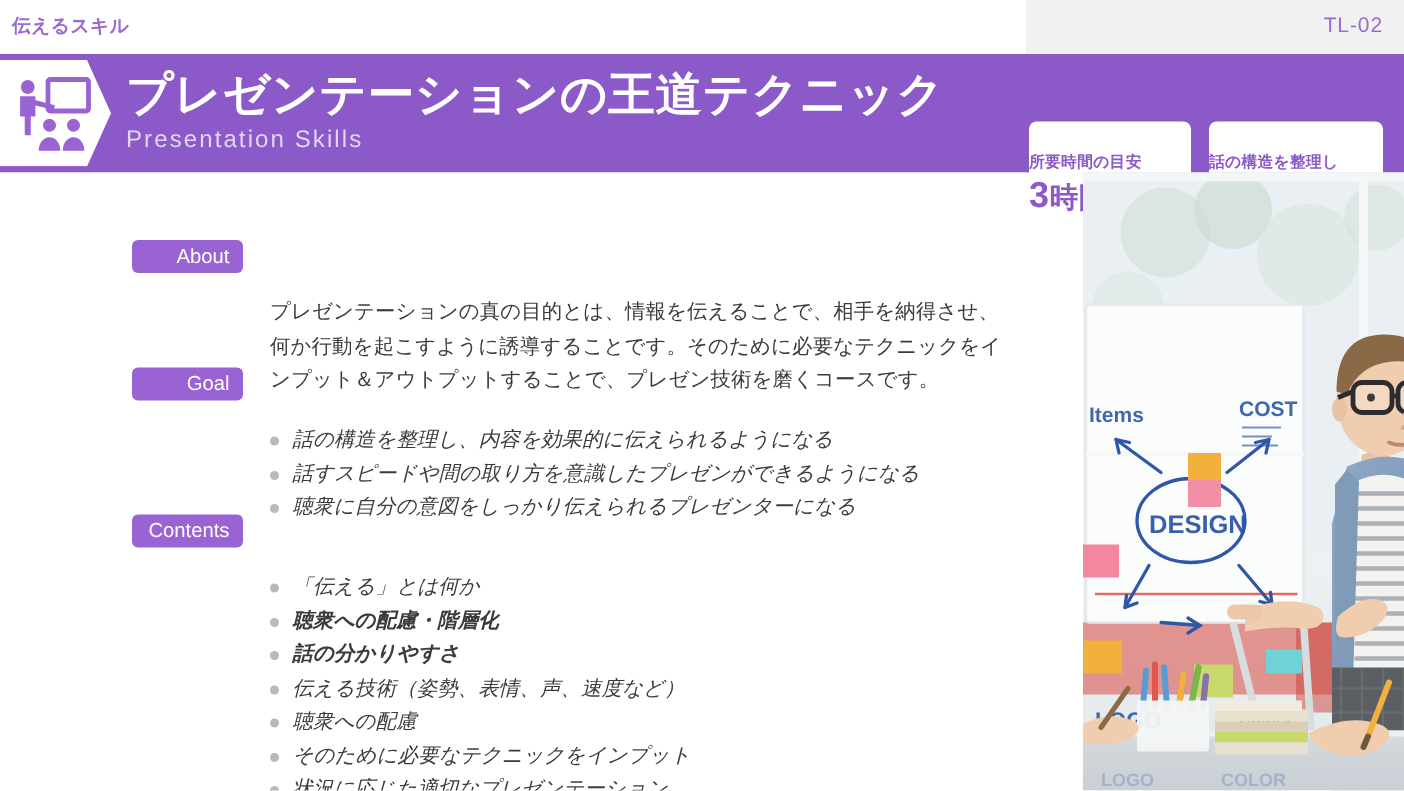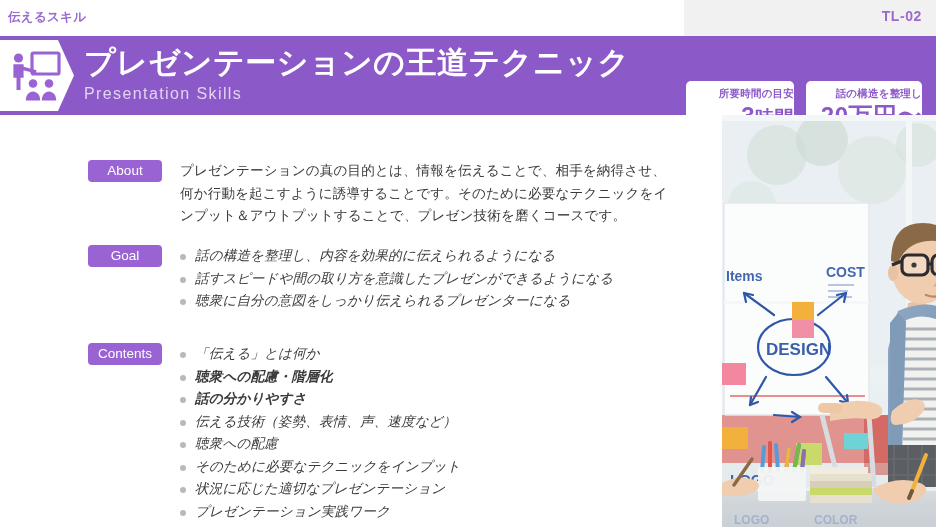--- a/index.html
+++ b/index.html
@@ -21,21 +21,21 @@
     position: absolute; right: 0; top: 0; width: 252px; height: 36px;
     background: #f1f1f1;
   }
   #breadcrumb {
     position: absolute; left: 8px; top: 9px;
     font-size: 12.5px; font-weight: bold; color: #9a6ad0;
     letter-spacing: .3px;
   }
   #course-code {
     position: absolute; right: 14px; top: 8px;
-    font-size: 14px; font-weight: bold; color: #9a6ad0;
+    font-size: 14px; font-weight: normal; color: #9a6ad0;
     letter-spacing: .6px;
   }
 
   
   #headerband {
     position: absolute; left: 0; top: 36px; width: 936px; height: 79px;
     background: #8c5ac8;
   }
 
   
@@ -58,22 +58,22 @@
   }
   #course-subtitle {
     font-size: 16px; color: #e2d3f2; line-height: 22px;
     letter-spacing: 1.4px; margin-top: -1px;
   }
 
   
   .info-badge {
     position: absolute; top: 45px;
     background: #ffffff; border-radius: 5px;
-    text-align: right;
-    padding-top: 5px;
+    text-align: left;
+    padding-top: 20px;
   }
   #badge-duration { left: 686px; width: 108px; height: 62px; }
   #badge-price    { left: 806px; width: 116px; height: 62px; }
 
   .badge-label {
     font-size: 10.5px; color: #8c5ac8; font-weight: bold;
     line-height: 15px; letter-spacing: .2px;
   }
   .badge-value {
     font-size: 24px; color: #8c5ac8; font-weight: bold;
@@ -94,25 +94,25 @@
   .section { position: absolute; left: 0; width: 684px; }
   #sec-about    { top: 45px; }
   #sec-goal     { top: 130px; }
   #sec-contents { top: 228px; }
 
   .sec-label {
     position: absolute; left: 88px; top: 0;
     background: #9a63d3; color: #ffffff;
     border-radius: 4px;
     font-size: 13.5px; line-height: 22px; height: 22px;
-    min-width: 74px; text-align: center;
+    min-width: 74px; text-align: right;
     padding: 0 9px;
   }
 
-  .sec-body { margin-left: 180px; padding-right: 16px; }
+  .sec-body { margin-left: 180px; padding-right: 16px; margin-top: 37px; }
 
   .para {
     font-size: 13.6px; color: #3b3b3b; line-height: 22.5px;
     letter-spacing: .1px;
   }
 
   ul.bullets { list-style: none; }
   ul.bullets li {
     position: relative;
     font-size: 13.6px; color: #3b3b3b;

